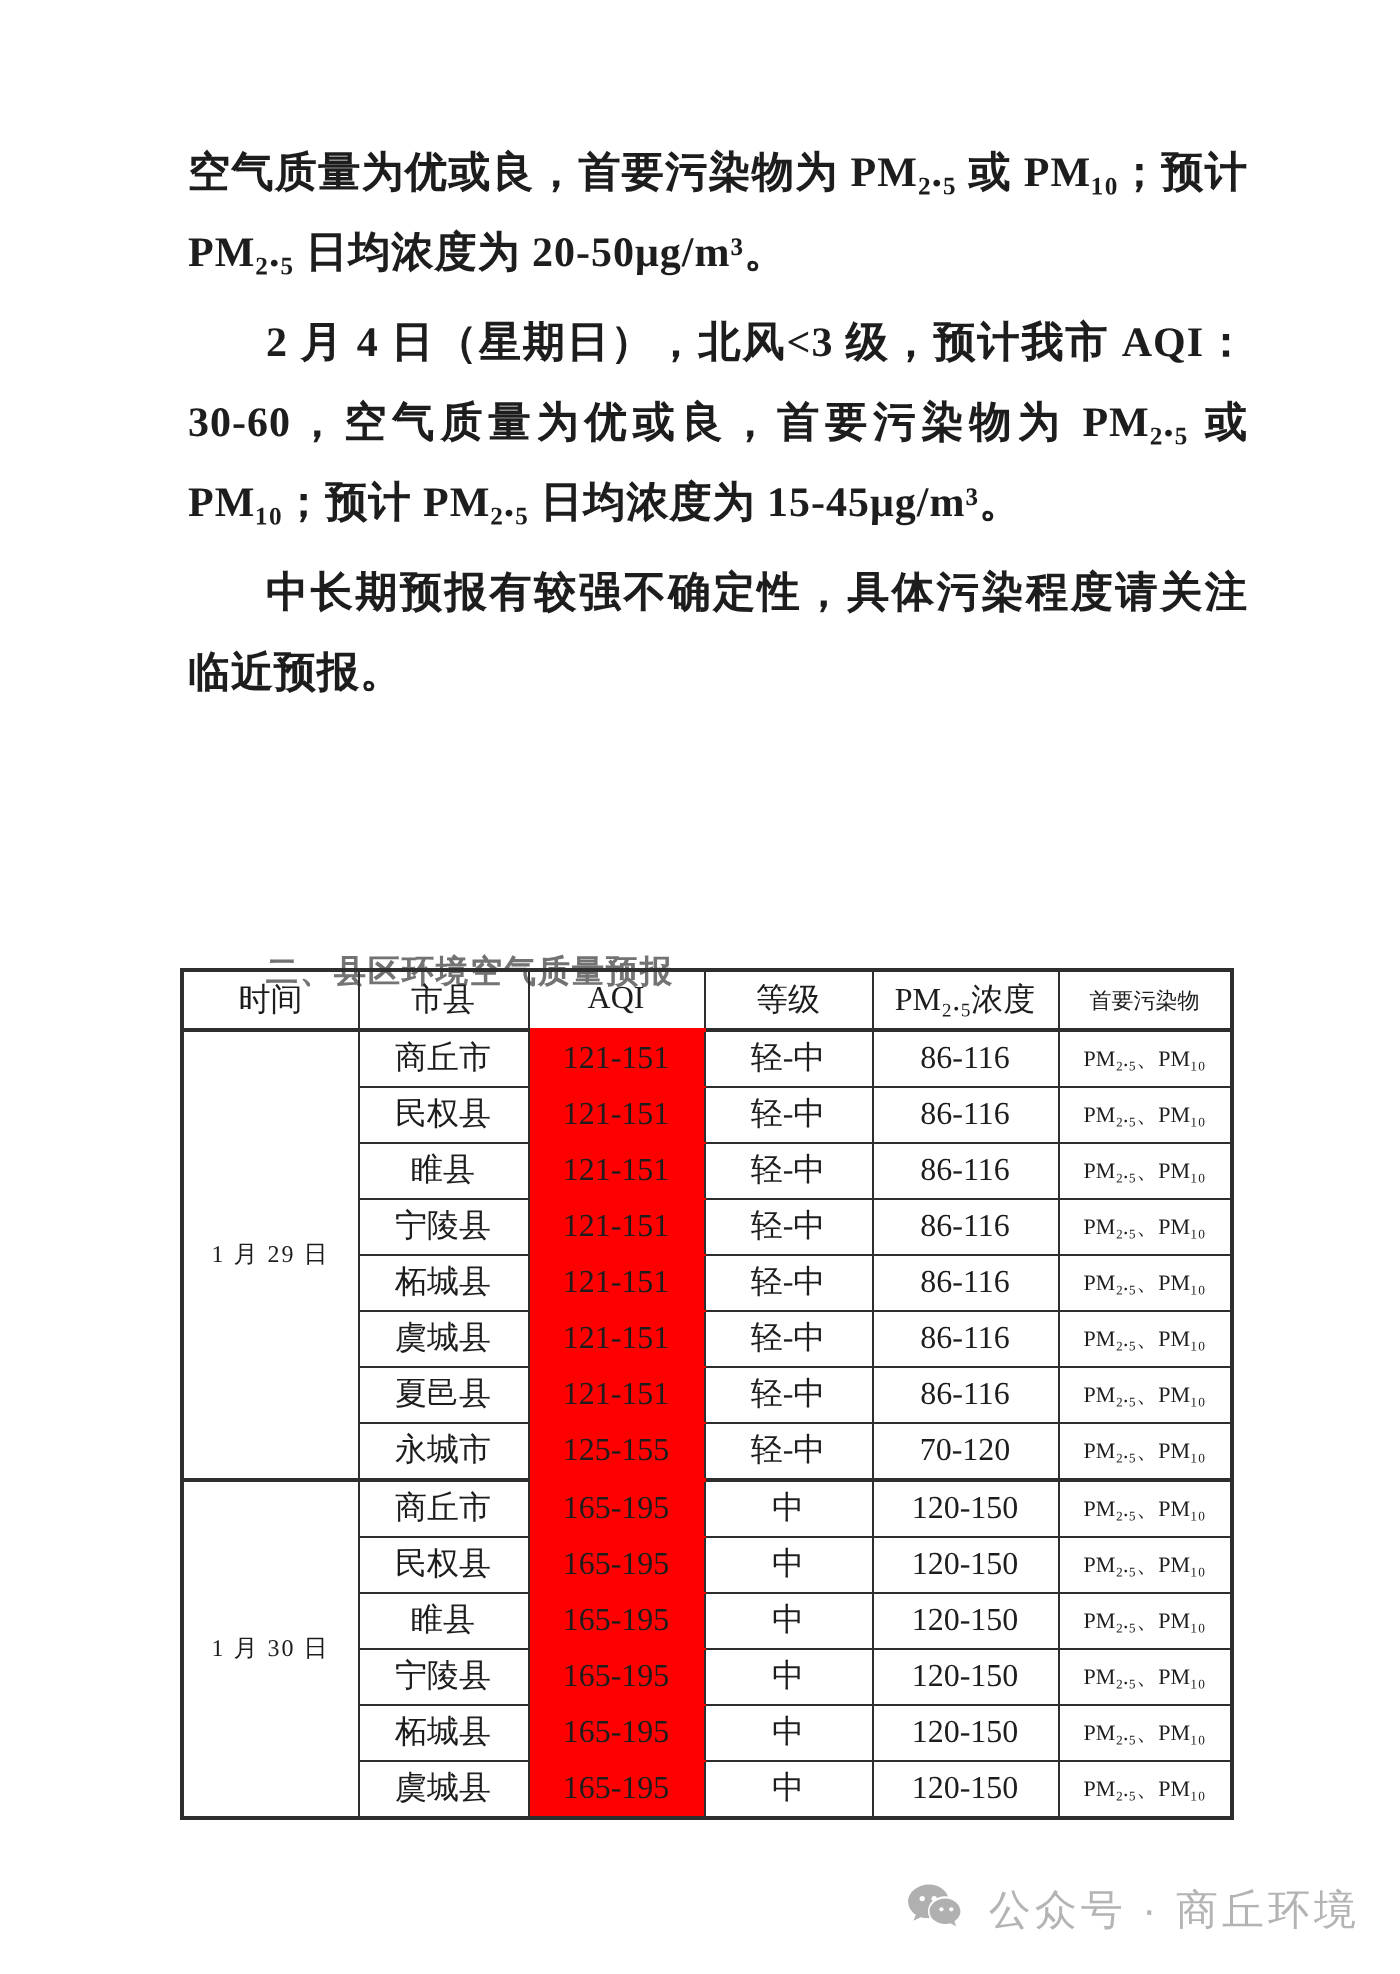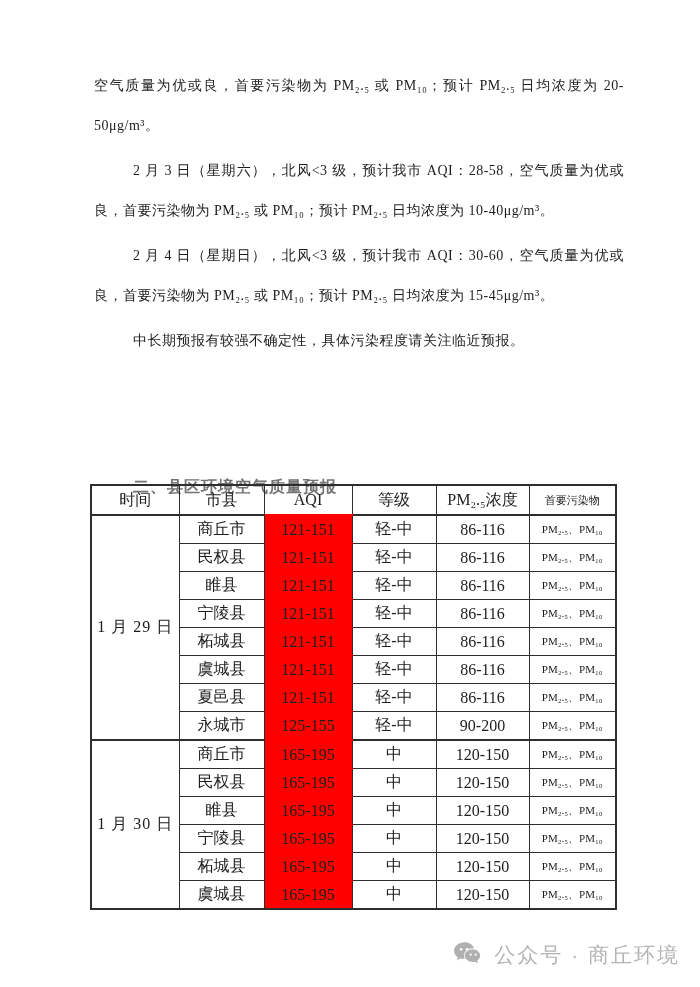--- a/index.html
+++ b/index.html
@@ -9,22 +9,22 @@
     color:var(--body_text,#1d1d1d);
     -webkit-font-smoothing:antialiased;
   }
   .page{position:relative;width:700px;height:987px;overflow:hidden;background:#ffffff;}
 
   
   .text-block{
     position:absolute;left:94px;top:66px;width:530px;height:408px;overflow:hidden;
   }
   .para{
-    margin:0 0 5px 0;font-size:14px;line-height:40px;
-    text-align:justify;text-justify:inter-character;letter-spacing:0.5px;
+    margin:0 0 5px 0;font-size:21px;line-height:40px;
+    text-align:justify;text-justify:inter-character;letter-spacing:0.5px;font-weight:bold;
   }
   .para.indent{text-indent:39px;}
 
   .section-heading{
     position:absolute;left:94px;top:472px;width:530px;margin:0;
     font-family:"Liberation Sans","DejaVu Sans",sans-serif;
     font-size:16px;font-weight:bold;color:#737373;letter-spacing:1px;
     text-indent:39px;line-height:30px;
   }
 
@@ -44,40 +44,39 @@
   .aqi-table thead th{height:28px;border-bottom-width:2px;}
   .aqi-table thead th.aqi-head{border-bottom-color:var(--aqi_highlight,#ff0000);}
   .aqi-table td.aqi-cell{
     background:var(--aqi_highlight,#ff0000);
     border-top-color:var(--aqi_highlight,#ff0000);
     border-bottom-color:var(--aqi_highlight,#ff0000);
   }
   .aqi-table tr.group-start td{border-top-width:2px;}
   .aqi-table tr.group-start td.aqi-cell{border-top-color:var(--aqi_highlight,#ff0000);}
   .aqi-table td.pollutant-cell,.aqi-table th.pollutant-head{font-size:11px;}
-  .aqi-table td.date-cell{font-size:16px;letter-spacing:1px;}
+  .aqi-table td.date-cell{font-size:12px;letter-spacing:1px;}
 
   
   .watermark{
     position:absolute;top:941px;right:20px;height:32px;
     display:flex;align-items:flex-start;gap:9px;
     font-family:"Liberation Sans","DejaVu Sans",sans-serif;
     color:var(--watermark_text,#b4b4b4);
     font-size:21px;letter-spacing:2px;user-select:none;
   }
   .wechat-icon{display:inline-flex;align-items:center;}
 </style>
 </head>
 <body>
 
 <div class="page">
 
   <div class="text-block">
     <p class="para">空气质量为优或良，首要污染物为 PM₂.₅ 或 PM₁₀；预计 PM₂.₅ 日均浓度为 20-50μg/m³。</p>
-    <p class="para indent">2 月 3 日（星期六），北风&lt;3 级，预计我市 AQI：28-58，空气质量为优或良，首要污染物为 PM₂.₅ 或 PM₁₀；预计 PM₂.₅ 日均浓度为 10-40μg/m³。</p>
     <p class="para indent">2 月 4 日（星期日），北风&lt;3 级，预计我市 AQI：30-60，空气质量为优或良，首要污染物为 PM₂.₅ 或 PM₁₀；预计 PM₂.₅ 日均浓度为 15-45μg/m³。</p>
     <p class="para indent">中长期预报有较强不确定性，具体污染程度请关注临近预报。</p>
   </div>
 
   <h2 class="section-heading">二、县区环境空气质量预报</h2>
 
   <table class="aqi-table">
     <colgroup>
       <col style="width:88px">
         <col style="width:85px">
@@ -144,21 +143,21 @@
           <td class="county-cell">夏邑县</td>
           <td class="aqi-cell">121-151</td>
           <td class="level-cell">轻-中</td>
           <td class="pm25-cell">86-116</td>
           <td class="pollutant-cell">PM₂.₅、PM₁₀</td>
         </tr>
         <tr>
           <td class="county-cell">永城市</td>
           <td class="aqi-cell">125-155</td>
           <td class="level-cell">轻-中</td>
-          <td class="pm25-cell">90-200</td>
+          <td class="pm25-cell">70-120</td>
           <td class="pollutant-cell">PM₂.₅、PM₁₀</td>
         </tr>
         <tr class="group-start">
           <td rowspan="6" class="date-cell">1 月 30 日</td>
           <td class="county-cell">商丘市</td>
           <td class="aqi-cell">165-195</td>
           <td class="level-cell">中</td>
           <td class="pm25-cell">120-150</td>
           <td class="pollutant-cell">PM₂.₅、PM₁₀</td>
         </tr>

